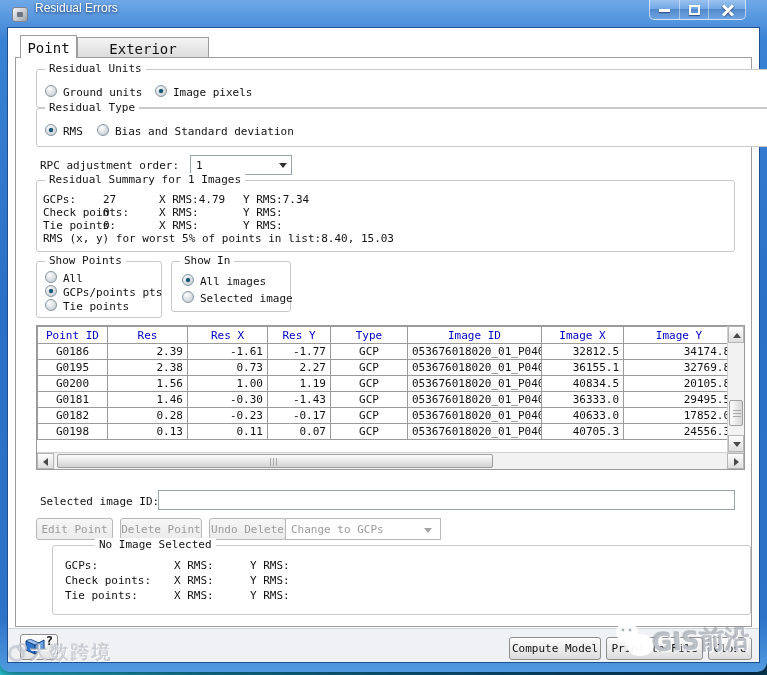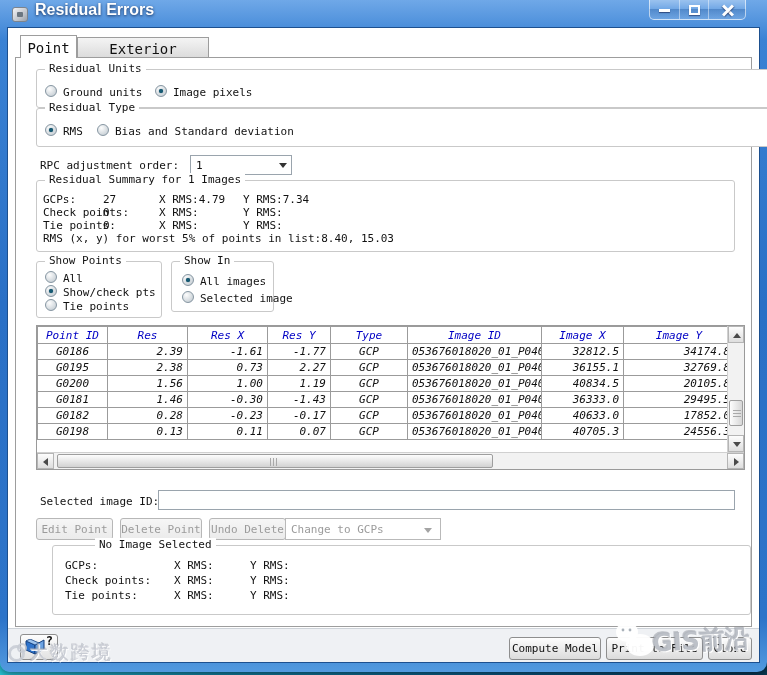--- a/index.html
+++ b/index.html
@@ -15,22 +15,22 @@
   #window { position:absolute; left:0; top:0; width:767px; height:672px;
     border-radius:0 0 10px 10px;
     background:linear-gradient(180deg,#6fa8e8 0%,#3a82d4 6%,#2a70c6 45%,#2d74c9 92%,#529adf 100%);
     box-shadow:0 2px 8px rgba(0,0,20,.55);
   }
   #titlebar { position:absolute; left:0; top:0; width:767px; height:28px; }
   .appicon { position:absolute; left:12px; top:7px; width:16px; height:15px; border-radius:3px;
     background:linear-gradient(135deg,#f4f4f6,#c2c6cc 60%,#9aa0a8); border:1px solid #7d848d; }
   .appicon::after { content:""; position:absolute; left:4px; top:4px; width:6px; height:5px;
     background:#6b7680; border-radius:1px; }
-  .wtitle { position:absolute; left:35px; top:1px; color:#fff; font-size:16px;
-    font-family:"Liberation Sans", sans-serif; text-shadow:0 1px 3px rgba(0,20,60,.8);font-weight:bold; }
+  .wtitle { position:absolute; left:35px; top:1px; color:#fff; font-size:12px;
+    font-family:"Liberation Sans", sans-serif; text-shadow:0 1px 3px rgba(0,20,60,.8); }
   #wcontrols { position:absolute; right:21px; top:0; height:20px; display:flex;
     border:1px solid rgba(255,255,255,.6); border-top:none; border-radius:0 0 5px 5px; overflow:hidden;
     background:linear-gradient(180deg,rgba(255,255,255,.30),rgba(255,255,255,.10) 45%,rgba(8,40,92,.18) 50%,rgba(255,255,255,.14));
   }
   .wbtn { position:relative; width:29px; height:20px; border-left:1px solid rgba(255,255,255,.45); cursor:default; }
   .wbtn:first-child { border-left:none; }
   .wbtn.close { width:37px; }
   .glyph-min { position:absolute; left:9px; top:9px; width:11px; height:3px; background:#fff;
     box-shadow:0 1px 1px rgba(0,0,40,.5); }
   .glyph-max { position:absolute; left:9px; top:5px; width:11px; height:10px; border:2px solid #fff;
@@ -67,21 +67,21 @@
   .combo { position:absolute; background:#fff; border:1px solid #9aa4ad; }
   .combo .val { position:absolute; left:5px; top:3px; }
   .combo .drop { position:absolute; right:4px; top:7px; width:0; height:0;
     border-left:4px solid transparent; border-right:4px solid transparent; border-top:5px solid #333; }
   .combo.disabled { border-color:#b9b9b9; color:#9b9b9b; }
   .combo.disabled .drop { border-top-color:#a4a4a4; }
 
   
   #tblwrap { position:absolute; left:28px; top:297px; width:709px; height:145px; border:1px solid #9a9a9a; background:#fff; }
   #tblview { position:absolute; left:0; top:0; width:690px; height:126px; overflow:hidden; }
-  table { border-collapse:collapse; table-layout:fixed; width:697px;font-style:italic; }
+  table { border-collapse:collapse; table-layout:fixed; width:697px; }
   th,td { border:1px solid #9b9b9b; height:16px; font-size:11px; font-weight:normal;
     overflow:hidden; white-space:nowrap; padding:0 4px; }
   th { color:#0000c4; text-align:center; height:17px; }
   td.num { text-align:right; }
   td.ctr { text-align:center;margin-top:16px; }
 
   
   .sb-btn { position:absolute; background:linear-gradient(180deg,#fdfdfd,#dedede); border:1px solid #b5b5b5; }
   .sb-track-v { position:absolute; left:690px; top:0; width:17px; height:126px; background:#f2f2f2; border-left:1px solid #d0d0d0; }
   .sb-track-h { position:absolute; left:0; top:126px; width:707px; height:17px; background:#f2f2f2; border-top:1px solid #d0d0d0; }
@@ -191,26 +191,26 @@
         <span class="line" style="left:122px;top:38px">X RMS:</span>
         <span class="line" style="left:206px;top:38px">Y RMS:</span>
         <span class="line" style="left:6px;top:51px">RMS (x, y) for worst 5% of points in list:8.40, 15.03</span>
       </div>
 
       <div class="grp" style="left:28px;top:233px;width:126px;height:57px;z-index:4">
         <span class="legend">Show Points</span>
         <span class="radio" style="left:8px;top:9px"></span>
         <span class="rlabel" style="left:26px;top:10px">All</span>
         <span class="radio on" style="left:8px;top:23px"></span>
-        <span class="rlabel" style="left:26px;top:24px">Show/check pts</span>
+        <span class="rlabel" style="left:26px;top:24px">GCPs/points pts</span>
         <span class="radio" style="left:8px;top:37px"></span>
         <span class="rlabel" style="left:26px;top:38px">Tie points</span>
       </div>
 
-      <div class="grp" style="left:163px;top:233px;width:103px;height:51px;z-index:4">
+      <div class="grp" style="left:163px;top:233px;width:120px;height:51px;z-index:4">
         <span class="legend">Show In</span>
         <span class="radio on" style="left:10px;top:12px"></span>
         <span class="rlabel" style="left:28px;top:13px">All images</span>
         <span class="radio" style="left:10px;top:29px"></span>
         <span class="rlabel" style="left:28px;top:30px">Selected image</span>
       </div>
 
       <div id="tblwrap" style="z-index:4">
         <div id="tblview">
           <table>

